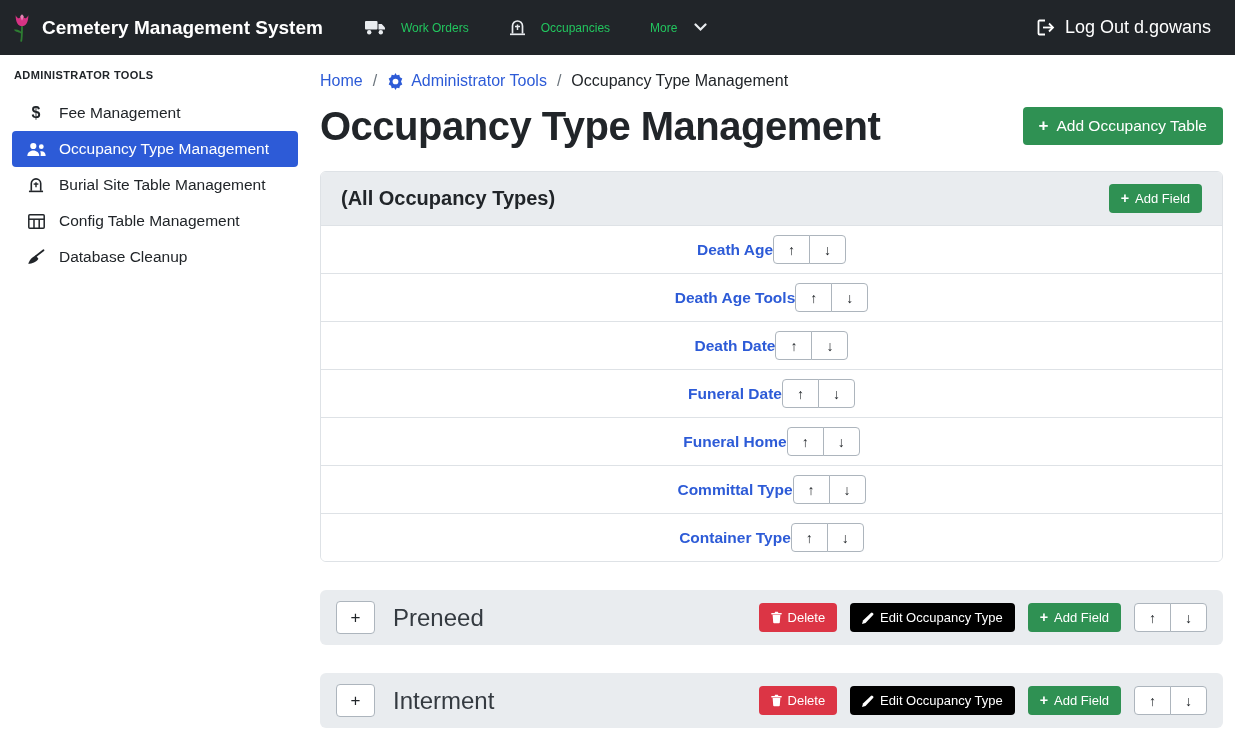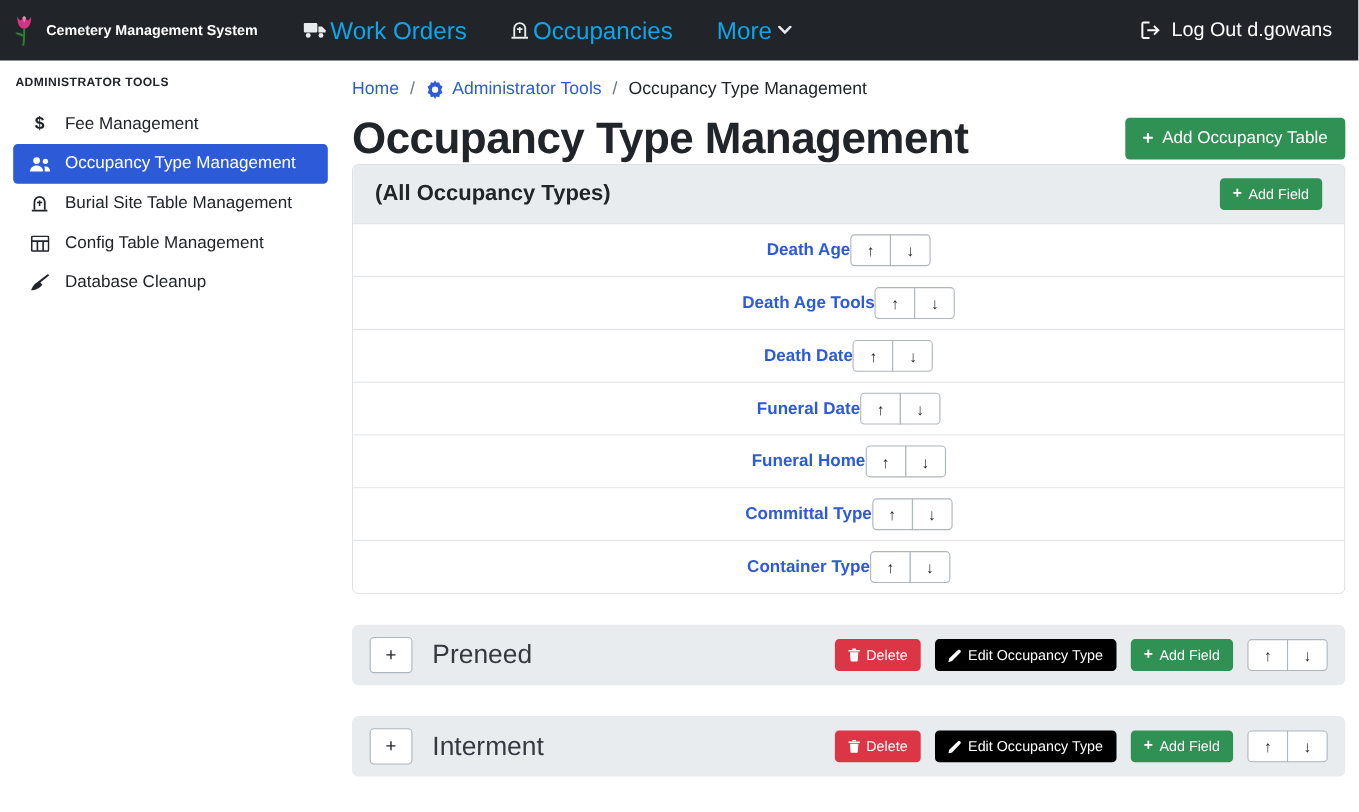--- a/index.html
+++ b/index.html
@@ -8,24 +8,24 @@
     width:1235px; height:738px; overflow:hidden;
     font-family:"Liberation Sans", sans-serif;
     color:#212529; background:#fff; font-size:15px;
   }
   
   .navbar {
     height:55px; background:#212529; display:flex; align-items:center;
     padding:0 24px 0 12px;
   }
   .brand { display:flex; align-items:center; gap:10px; margin-right:42px; cursor:pointer; }
-  .brand-text { color:#fff; font-weight:700; font-size:13px; }
+  .brand-text { color:#fff; font-weight:700; font-size:19px; }
   .nav-item {
-    display:flex; align-items:center; gap:3px; color:#0ea5e9;
-    font-size:22px; margin-right:40px; cursor:pointer;
+    display:flex; align-items:center; gap:15px; color:#22c55e;
+    font-size:12px; margin-right:40px; cursor:pointer;
   }
   .nav-item .chev { margin-left:2px; display:flex; }
   .nav-right { margin-left:auto; display:flex; align-items:center; gap:9px; color:#fff; font-size:18px; cursor:pointer; }
   
   .layout { display:flex; height:599px; }
   .sidebar { width:308px; padding:14px 10px 0 12px; flex-shrink:0; }
   .side-heading { font-size:11px; font-weight:700; letter-spacing:.4px; color:#212529; margin:0 0 14px 2px; }
   .side-item {
     display:flex; align-items:center; gap:13px; padding:9px 14px;
     border-radius:4px; font-size:15.5px; color:#212529; cursor:pointer;
@@ -43,21 +43,21 @@
   h1 { margin:0; font-size:40px; font-weight:600; letter-spacing:-.5px; }
   .btn { border:none; border-radius:4px; color:#fff; cursor:pointer;
          display:inline-flex; align-items:center; gap:8px; font-family:inherit; }
   .btn-success { background:#2f9153; }
   .btn-lg { font-size:15.5px; padding:10px 16px; margin-bottom:4px; }
   .btn-sm { font-size:13px; padding:7px 12px; gap:6px; }
   .btn-danger { background:#dc3545; }
   .btn-teal { background:#000000; }
   .plus { font-weight:700; font-size:1.1em; line-height:1; }
   
-  .card { border:1px solid #dee2e6; border-radius:6px; overflow:hidden; }
+  .card { margin-top:22px; border:1px solid #dee2e6; border-radius:6px; overflow:hidden; }
   .card-header {
     background:#e9ecef; padding:12px 20px; display:flex;
     justify-content:space-between; align-items:center; border-bottom:1px solid #dee2e6;
   }
   .card-title { font-size:20px; font-weight:600; }
   .field-row {
     display:flex; justify-content:center; align-items:center;
     padding:9px 20px; border-bottom:1px solid #dee2e6; background:#fff;
   }
   .field-row:last-child { border-bottom:none; }

